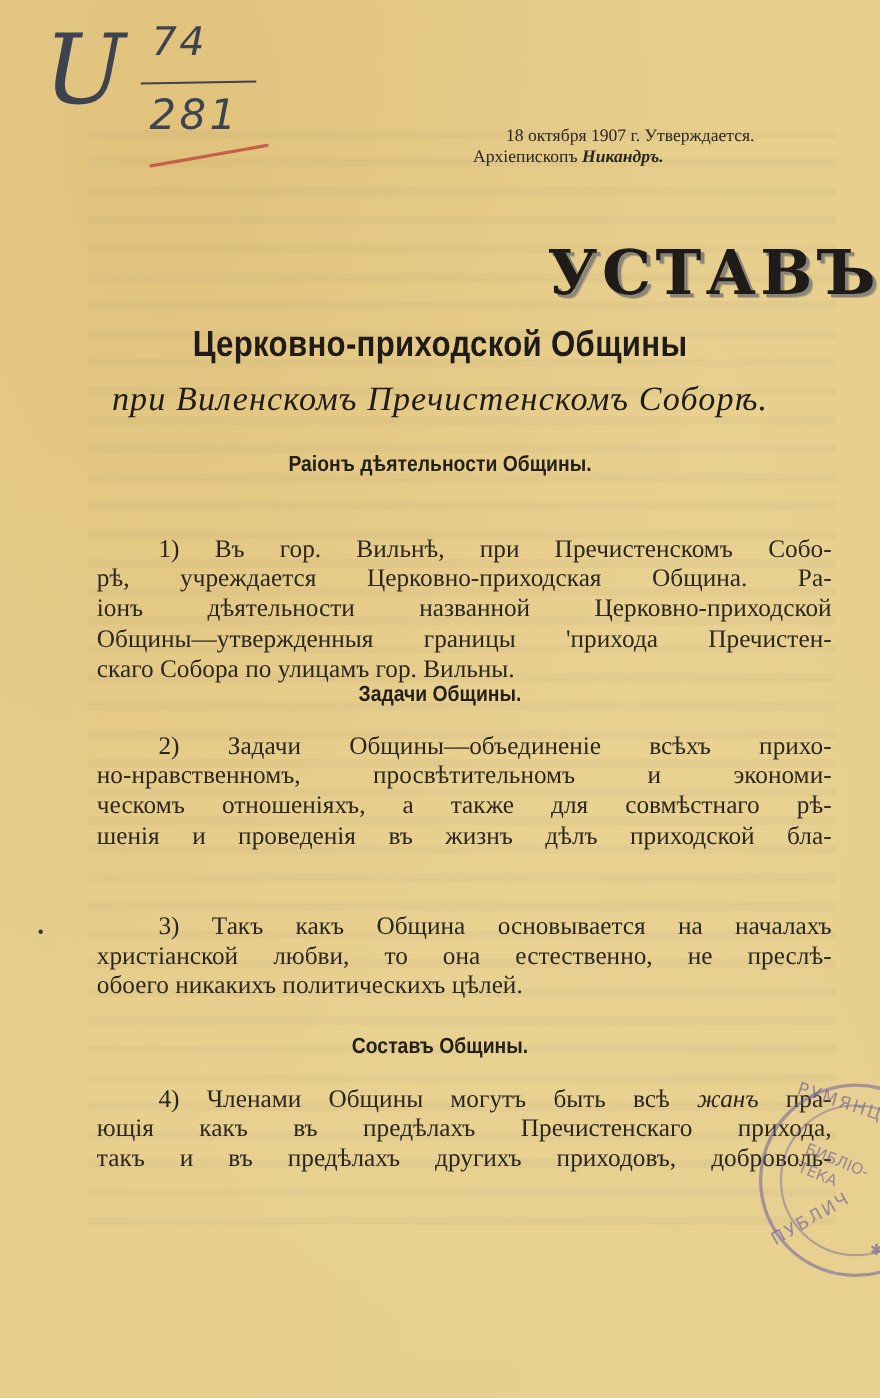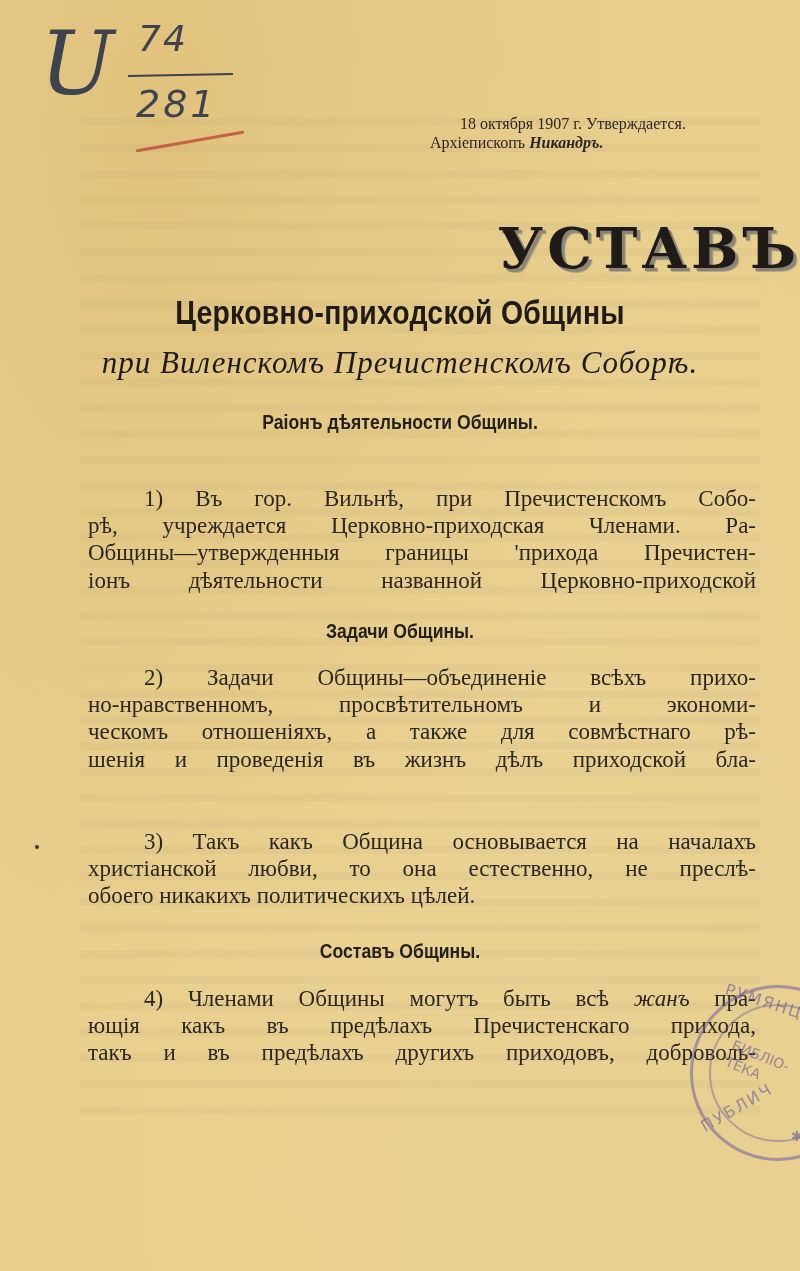--- a/index.html
+++ b/index.html
@@ -293,23 +293,24 @@
     <span class="line2"><span>Архіепископъ </span><span class="signer">Никандръ.</span></span>
   </div>
 
   <div class="title">УСТАВЪ</div>
   <div class="subtitle">Церковно-приходской Общины</div>
   <div class="subtitle2">при Виленскомъ Пречистенскомъ Соборѣ.</div>
 
   <div class="section-heading" style="top: 411px;">Раіонъ дѣятельности Общины.</div>
   <div class="para" style="top: 453px; margin-top: 32px;">
     <span class="line indent">1) Въ гор.  Вильнѣ, при  Пречистенскомъ Собо-</span>
-    <span class="line">рѣ, учреждается  Церковно-приходская  Членами. Ра-</span>
+    <span class="line">рѣ, учреждается  Церковно-приходская  Община. Ра-</span>
+    <span class="line">іонъ  дѣятельности  названной  Церковно-приходской</span>
     <span class="line">Общины—утвержденныя границы 'прихода Пречистен-</span>
-    <span class="line">іонъ  дѣятельности  названной  Церковно-приходской</span>
+    <span class="line last">скаго Собора по улицамъ гор. Вильны.</span>
   </div>
 
   <div class="section-heading" style="top: 620px;">Задачи Общины.</div>
   <div class="para" style="top: 664px;">
     <span class="line indent">2) Задачи  Общины—объединеніе  всѣхъ  прихо-</span>
     <span class="line">но-нравственномъ,  просвѣтительномъ  и  экономи-</span>
     <span class="line">ческомъ  отношеніяхъ,  а также для совмѣстнаго рѣ-</span>
     <span class="line">шенія и проведенія въ жизнъ дѣлъ приходской бла-</span>
   </div>
 

